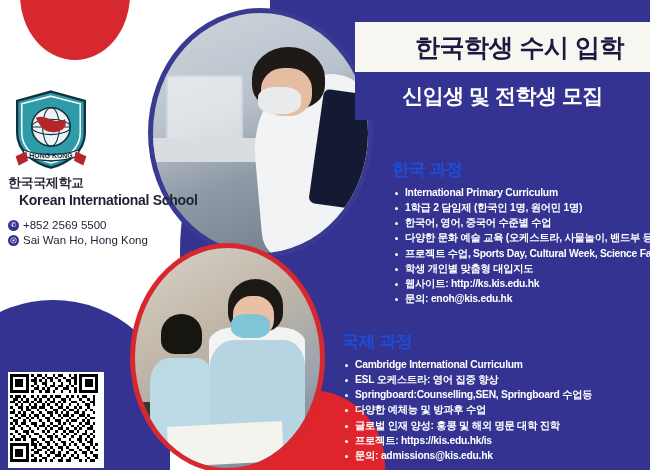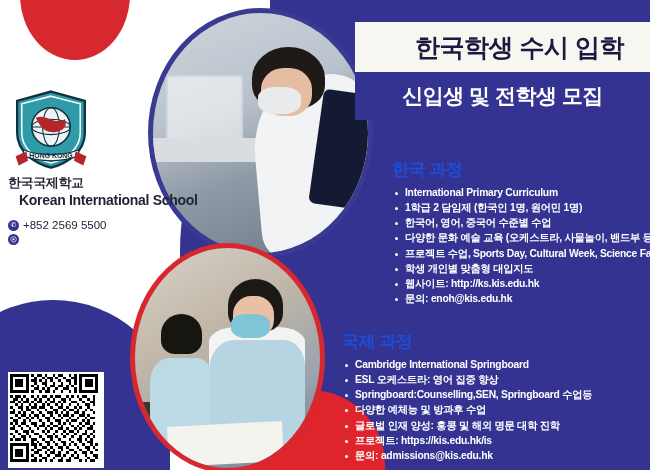--- a/index.html
+++ b/index.html
@@ -262,20 +262,21 @@
     <div class="en">Korean International School</div>
   </div>
 
   <div class="contact">
     <div class="contact-row">
       <span class="cicon">✆</span>
       <span>+852 2569 5500</span>
     </div>
     <div class="contact-row">
       <span class="cicon">⦿</span>
+      <span>Sai Wan Ho, Hong Kong</span>
     </div>
   </div>
 
   <div class="qr-code">
     <svg viewBox="0 0 33 33" width="88" height="88" shape-rendering="crispEdges">
       <rect width="33" height="33" fill="#ffffff"></rect>
       <g fill="#000000">
         <path d="M0 0h7v7h-7z M1 1h5v5h-5z" fill="#000"></path>
           <rect x="1" y="1" width="5" height="5" fill="#fff"></rect>
           <rect x="2" y="2" width="3" height="3"></rect>
@@ -609,21 +610,21 @@
       <li>프로젝트 수업, Sports Day, Cultural Week, Science Fair 등</li>
       <li>학생 개인별 맞춤형 대입지도</li>
       <li>웹사이트: http://ks.kis.edu.hk</li>
       <li>문의: enoh@kis.edu.hk</li>
     </ul>
   </div>
 
   <div class="section sec-int">
     <h2 class="sec-title">국제 과정</h2>
     <ul class="bullets">
-      <li>Cambridge International Springboard</li>
+      <li>Cambridge International Curriculum</li>
       <li>ESL 오케스트라: 영어 집중 향상</li>
       <li>Springboard:Counselling,SEN, Springboard 수업등</li>
       <li>다양한 예체능 및 방과후 수업</li>
       <li>글로벌 인재 양성: 홍콩 및 해외 명문 대학 진학</li>
       <li>프로젝트: https://kis.edu.hk/is</li>
       <li>문의: admissions@kis.edu.hk</li>
     </ul>
   </div>
 
 </div>

